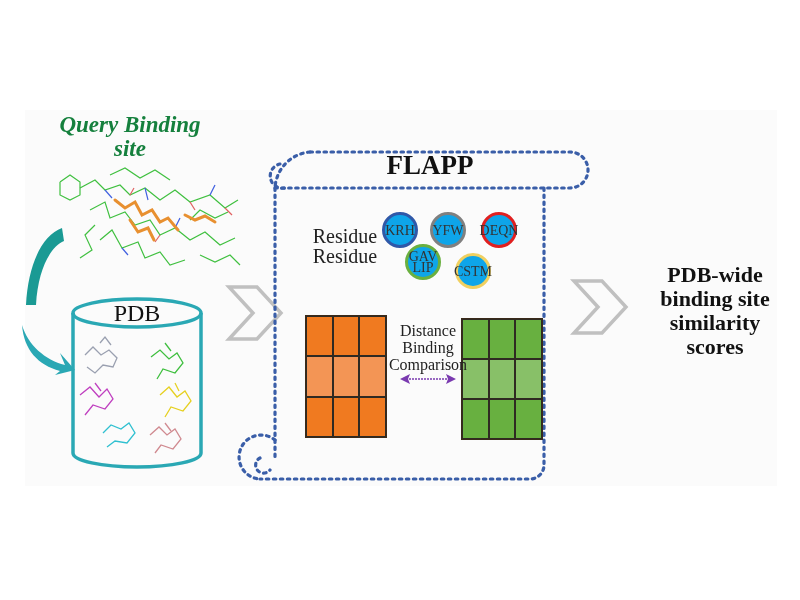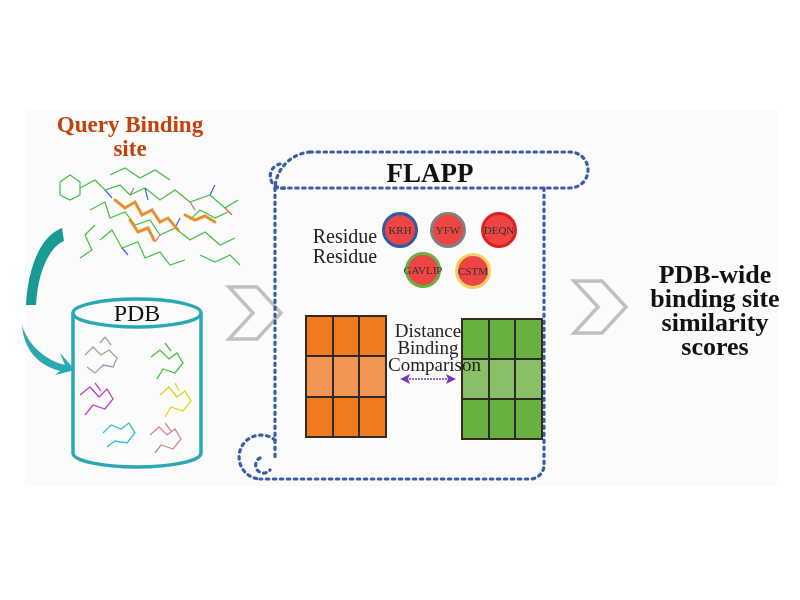--- a/index.html
+++ b/index.html
@@ -1,24 +1,24 @@
 <!DOCTYPE html>
 <html><head>
 <meta charset="utf-8">
 <style>
   html, body { margin:0; padding:0; background:#ffffff; }
   body { width:800px; height:600px; position:relative; overflow:hidden; font-family:"Liberation Serif", serif; }
   .panel { position:absolute; left:25px; top:110px; width:752px; height:376px; background:#fbfbfb; }
   .abs { position:absolute; }
-  .title-query { left:30px; top:113px; width:200px; text-align:center; font-weight:bold; font-size:23px; line-height:24px; color:#c2410c; }
-  .flapp-title { left:360px; top:150px; width:140px; text-align:center; font-weight:bold; font-size:27px; color:#111;margin-top:8px; }
+  .title-query { left:30px; top:113px; width:200px; text-align:center; font-weight:bold; font-size:23px; line-height:24px; color:#15803d;font-style:italic; }
+  .flapp-title { left:360px; top:150px; width:140px; text-align:center; font-weight:bold; font-size:27px; color:#111; }
   .res-group { left:300px; top:226px; width:90px; text-align:center; font-size:20px; line-height:20px; color:#222; }
-  .circle { position:absolute; border-radius:50%; display:flex; align-items:center; justify-content:center; text-align:center; font-size:11px; line-height:11px; color:#333; background:#ef4444; box-sizing:border-box; }
-  .dm-label { left:388px; top:322px; width:80px; text-align:center; font-size:19px; line-height:17px; color:#222; }
-  .result-text { left:640px; top:263px; width:150px; text-align:center; font-weight:bold; font-size:26px; line-height:24px; color:#111; }
+  .circle { position:absolute; border-radius:50%; display:flex; align-items:center; justify-content:center; text-align:center; font-size:14px; line-height:11px; color:#333; background:#0ea5e9; box-sizing:border-box; }
+  .dm-label { left:388px; top:322px; width:80px; text-align:center; font-size:16px; line-height:17px; color:#222; }
+  .result-text { left:640px; top:263px; width:150px; text-align:center; font-weight:bold; font-size:22px; line-height:24px; color:#111; }
   .grid { position:absolute; display:grid; grid-template-columns:repeat(3,1fr); grid-template-rows:repeat(3,1fr); border:1.5px solid #3a2a1a; box-sizing:border-box; }
   .grid .cell { border:1px solid #2f2a22; box-sizing:border-box; }
 </style>
 </head>
 <body>
 
 <div class="panel"></div>
 
 <div class="abs title-query">
   <div>Query Binding</div>
@@ -122,21 +122,21 @@
 <div class="circle" style="left:382px;top:212px;width:36px;height:36px;border:3.5px solid #2f58a8">
   <span>KRH</span>
 </div>
 <div class="circle" style="left:430px;top:212px;width:36px;height:36px;border:3.5px solid #808080">
   <span>YFW</span>
 </div>
 <div class="circle" style="left:481px;top:212px;width:36px;height:36px;border:3.5px solid #e02020;">
   <span>DE</span>
   <span>QN</span>
 </div>
-<div class="circle" style="left:405px;top:252px;width:36px;height:36px;border:3.5px solid #6ab040;">
+<div class="circle" style="left:405px;top:244px;width:36px;height:36px;border:3.5px solid #6ab040;flex-direction:column">
   <span>GAV</span>
   <span>LIP</span>
 </div>
 <div class="circle" style="left:455px;top:253px;width:36px;height:36px;border:3.5px solid #f0d060;">
   <span>CS</span>
   <span>TM</span>
 </div>
 
 <div class="grid" style="left:305px;top:315px;width:82px;height:123px">
   <div class="cell" style="background:#f07a20"></div>

